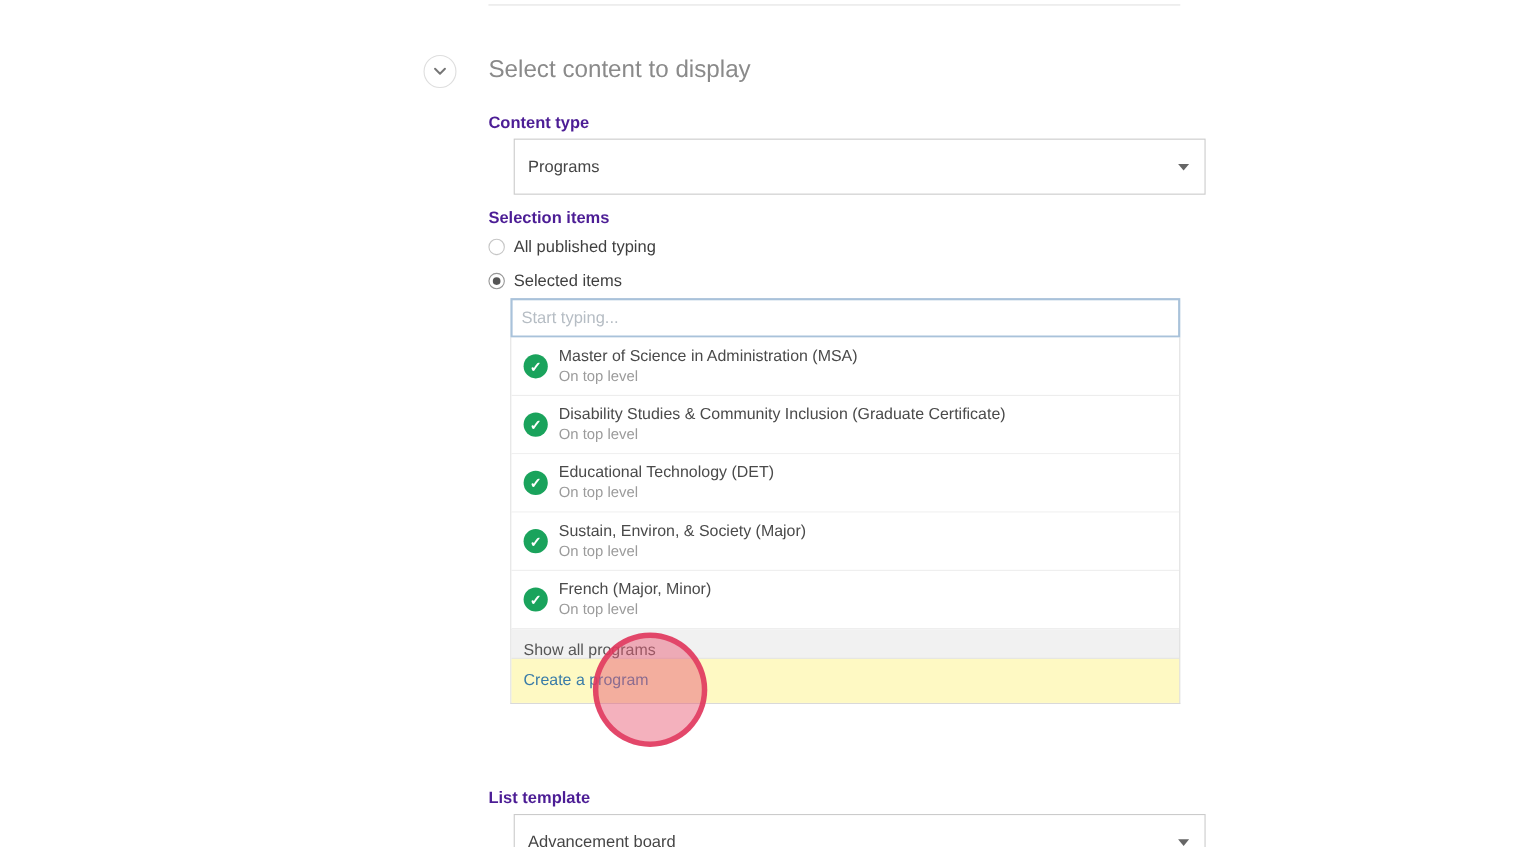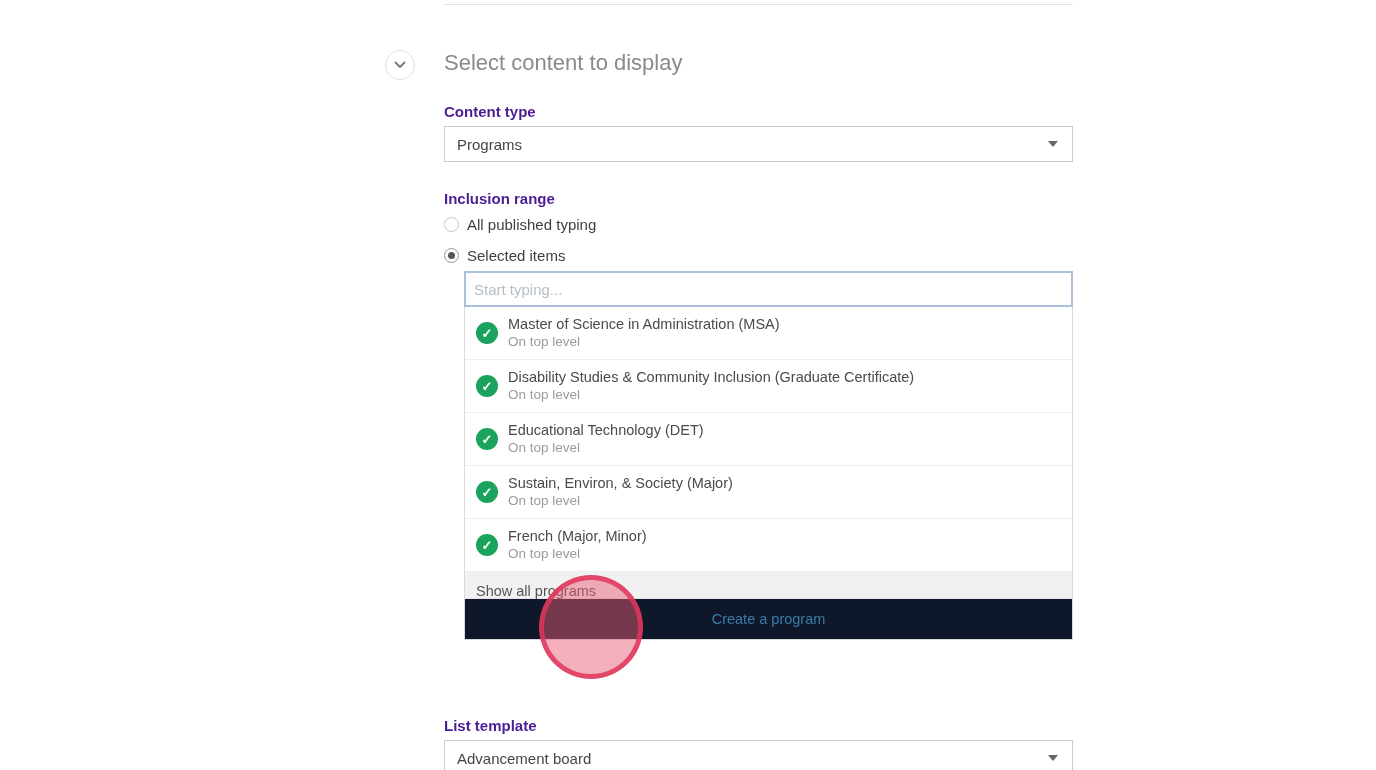--- a/index.html
+++ b/index.html
@@ -14,21 +14,21 @@
   .collapse-btn svg { display:block; }
 
   .section-title { position:absolute; left:444px; top:50px; font-size:22px; line-height:26px;
     font-weight:400; color:#8a8a8a; }
 
   .field-label { position:absolute; left:444px; font-size:15px; font-weight:700; color:#4c1d95; }
   #content-type-label { top:103px; }
   #selection-range-label { top:190px; }
   #list-template-label { top:717px; }
 
-  .select-box { position:absolute; left:444px; width:629px; height:36px; background:#fff;
+  .select-box { position:absolute; left:467px; width:629px; height:51px; background:#fff;
     border:1px solid #cbcbcb; display:flex; align-items:center; padding:0 30px 0 12px;
     font-size:15px; color:#454545; cursor:pointer; }
   #content-type-select { top:126px; }
   #list-template-select { top:740px; }
   .select-arrow { position:absolute; right:14px; top:50%; margin-top:-3px; width:0; height:0;
     border-left:5px solid transparent; border-right:5px solid transparent; border-top:6px solid #666; }
 
   .radio-row { position:absolute; left:444px; display:flex; align-items:center;
     font-size:15px; color:#3f3f3f; cursor:pointer; }
   #radio-row-all { top:216px; }
@@ -54,21 +54,21 @@
     border-bottom:1px solid #ededed; display:flex; flex-direction:column; justify-content:center;
     cursor:pointer; background:#fff; }
   .check-icon { position:absolute; left:11px; top:50%; transform:translateY(-50%);
     width:22px; height:22px; border-radius:50%; background:#1aa35c; color:#fff;
     display:flex; align-items:center; justify-content:center; font-size:13px; font-weight:700; }
   .item-title { font-size:14.5px; color:#4a4a4a; line-height:18px; white-space:nowrap; }
   .item-sub { font-size:13.5px; color:#9b9b9b; line-height:18px; }
 
   .show-all-row { height:27px; line-height:39px; padding:0 11px; background:#f1f1f1;
     font-size:14.5px; color:#555; border-bottom:1px solid #e4e4e4; cursor:pointer; }
-  .create-row { height:40px; line-height:39px; padding:0 11px; background:#0f172a;text-align:center; }
+  .create-row { height:40px; line-height:39px; padding:0 11px; background:#fef9c3; }
   .create-link { font-size:14.5px; color:#3a7ca8; text-decoration:none; cursor:pointer; }
 
   .click-indicator { position:absolute; left:539px; top:575px; width:104px; height:104px;
     border-radius:50%; border:5px solid rgba(224,53,92,0.85); background:rgba(233,93,117,0.48);
     pointer-events:none; z-index:10; }
 </style>
 </head>
 <body>
 
 <div class="top-divider"></div>
@@ -82,21 +82,21 @@
 </button>
 
 <h1 class="section-title">Select content to display</h1>
 
 <div class="field-label" id="content-type-label">Content type</div>
 <div class="select-box" id="content-type-select">
   <span>Programs</span>
   <span class="select-arrow"></span>
 </div>
 
-<div class="field-label" id="selection-range-label">Inclusion range</div>
+<div class="field-label" id="selection-range-label">Selection items</div>
 
 <div class="radio-row" id="radio-row-all">
   <span class="radio"></span>
   <span>All published typing</span>
 </div>
 <div class="radio-row" id="radio-row-selected">
   <span class="radio checked"></span>
   <span>Selected items</span>
 </div>
 

